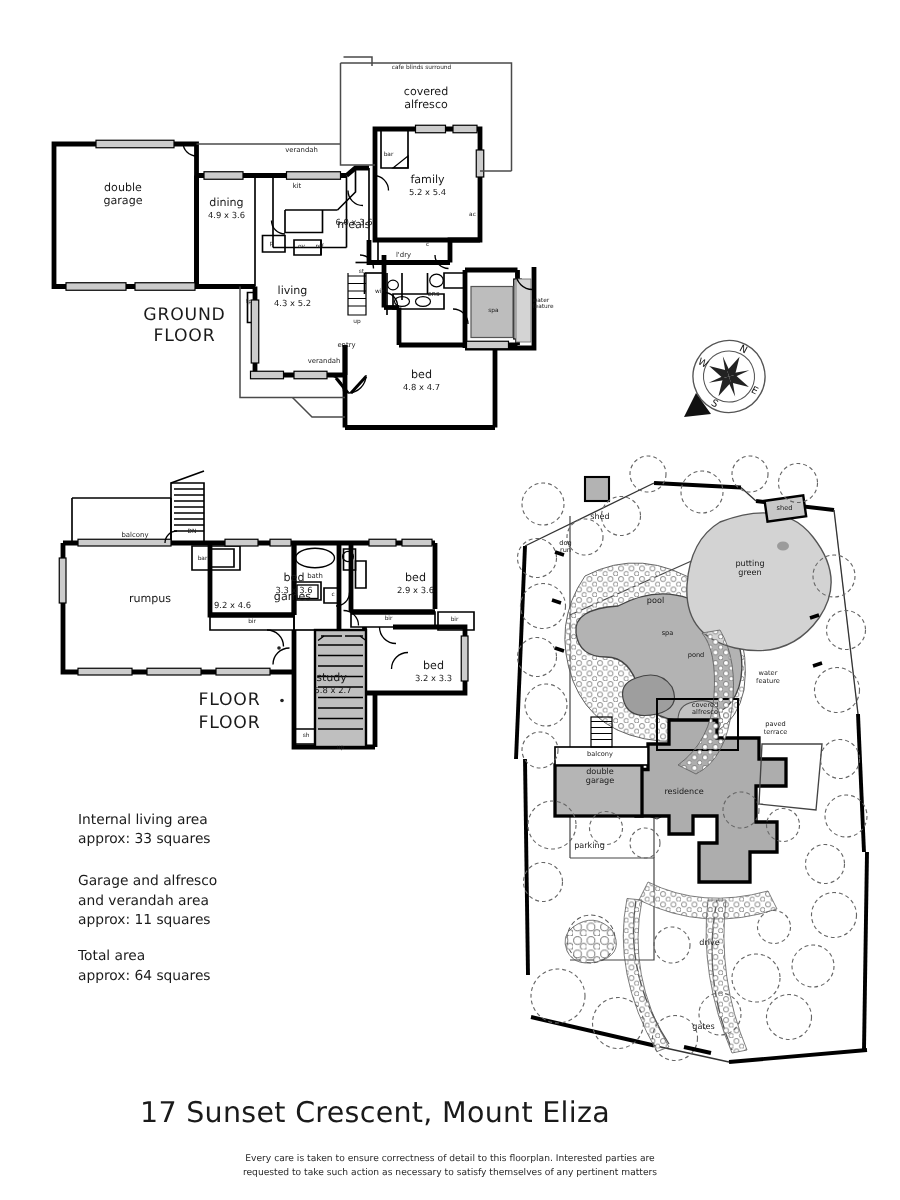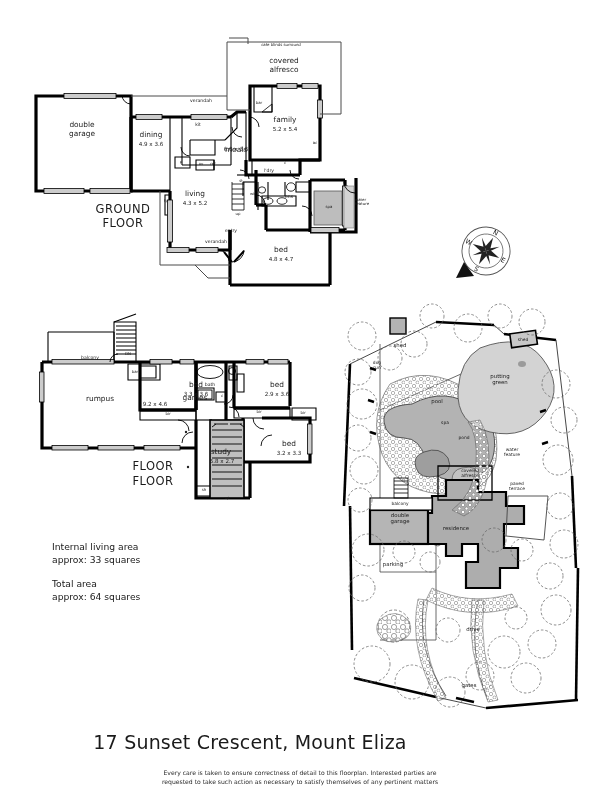--- a/index.html
+++ b/index.html
@@ -492,20 +492,25 @@
   <div class="t site" style="left:432px;top:525px;width:48px"><span>residence</span></div>
   <div class="t site" style="left:375px;top:561px;width:36px"><span>parking</span></div>
   <div class="t site" style="left:460px;top:626px;width:26px"><span>drive</span></div>
   <div class="t site" style="left:456px;top:682px;width:26px"><span>gates</span></div>
 
   <div class="abs" style="left:52px;top:540px;width:210px">
     <div class="arealbl">
       <div>Internal living area</div>
       <div>approx: 33 squares</div>
     </div>
+    <div class="arealbl" style="margin-top:14px">
+      <div>Garage and alfresco</div>
+      <div>and verandah area</div>
+      <div>approx: 11 squares</div>
+    </div>
     <div class="arealbl" style="margin-top:10px">
       <div>Total area</div>
       <div>approx: 64 squares</div>
     </div>
   </div>
 
   <div class="t title" style="left:0;top:732px;width:500px">17 Sunset Crescent, Mount Eliza</div>
   <div class="abs" style="left:0;top:768px;width:600px">
     <div class="disc">Every care is taken to ensure correctness of detail to this floorplan. Interested parties are</div>
     <div class="disc">requested to take such action as necessary to satisfy themselves of any pertinent matters</div>

